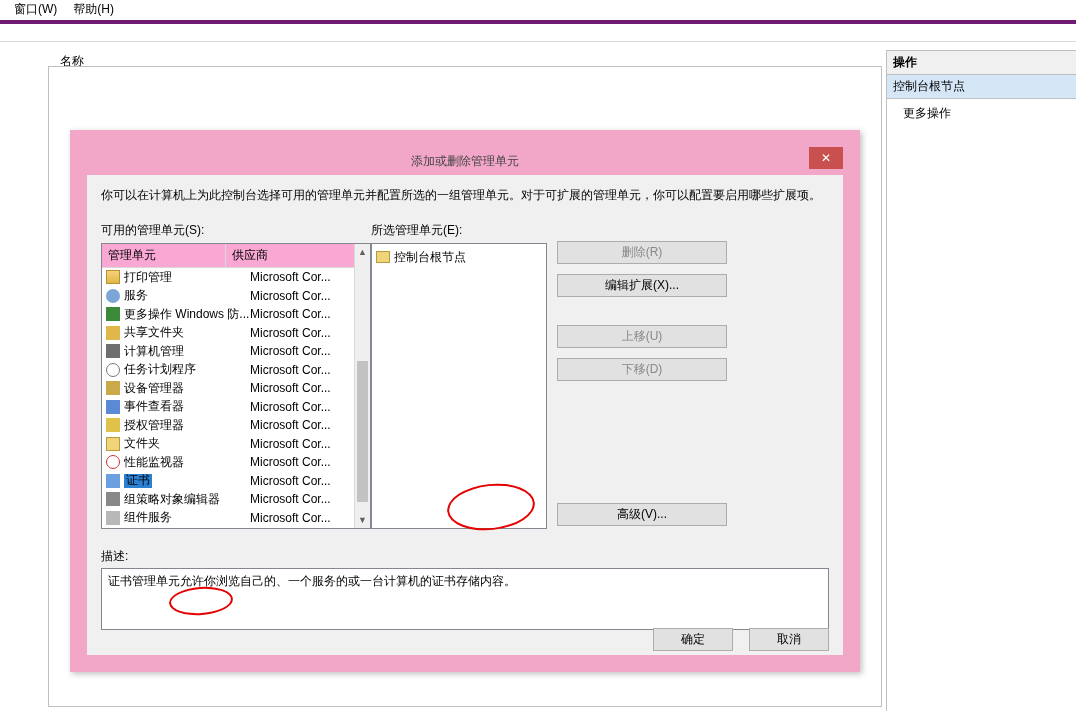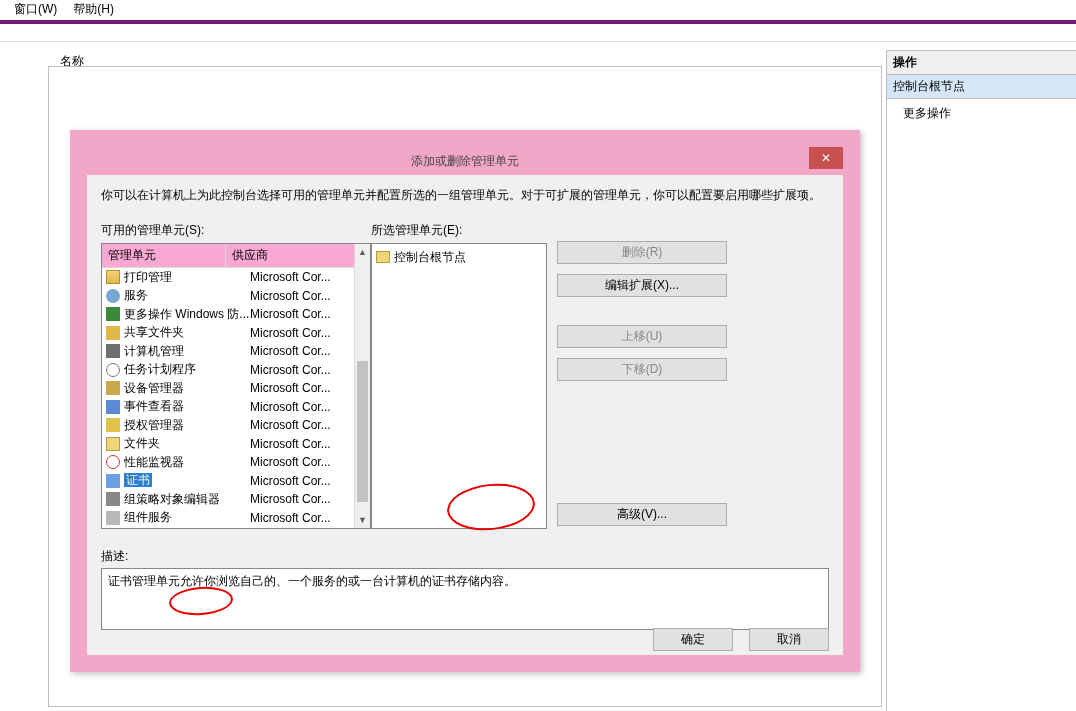--- a/index.html
+++ b/index.html
@@ -35,21 +35,21 @@
 .list-inner { flex: 1; overflow: hidden; }
 .list-header { display: flex; background: #f9a8d4; border-bottom: 1px solid #d9d9d9; }
 .list-header .cell { padding: 3px 6px; border-right: 1px solid #d9d9d9; }
 .list-header .cell:first-child { width: 124px; }
 .list-header .cell:last-child { flex:1; border-right: none; }
 .list-body { overflow: hidden; }
 .list-row { display: flex; align-items: center; height: 18.5px; padding: 0 4px; white-space: nowrap; }
 .list-row .ic { width: 14px; height: 14px; margin-right: 4px; flex-shrink: 0; display:inline-block; }
 .list-row .c1 { width: 126px; overflow: hidden; text-overflow: ellipsis; }
 .list-row .c2 { overflow: hidden; text-overflow: ellipsis; }
-.list-row.sel .c1 span.hl { background: #2a80d2; color: #fef9c3; padding: 0 2px; }
+.list-row.sel .c1 span.hl { background: #2a80d2; color: #000000; padding: 0 2px; font-family: Liberation Mono, monospace; }
 
 .scrollbar { width: 16px; background: #efefef; border-left: 1px solid #d9d9d9; display: flex; flex-direction: column; }
 .scrollbar .arrow { height: 16px; display:flex; align-items:center; justify-content:center; color:#606060; font-size:9px; }
 .scrollbar .thumb { background: #c2c2c2; flex: 0 0 60%; margin-top: auto; }
 
 .sel-list { border: 1px solid #828790; background: #fff; height: 286px; padding: 4px; }
 .sel-list .row { display: flex; align-items: center; height: 18px; }
 .sel-list .folder-ic { width: 14px; height: 12px; background: #f0d47a; border: 1px solid #b89b3c; margin-right: 4px; }
 
 .btn { background: #e1e1e1; border: 1px solid #adadad; height: 23px; display: flex; align-items: center; justify-content: center; cursor: default; }

